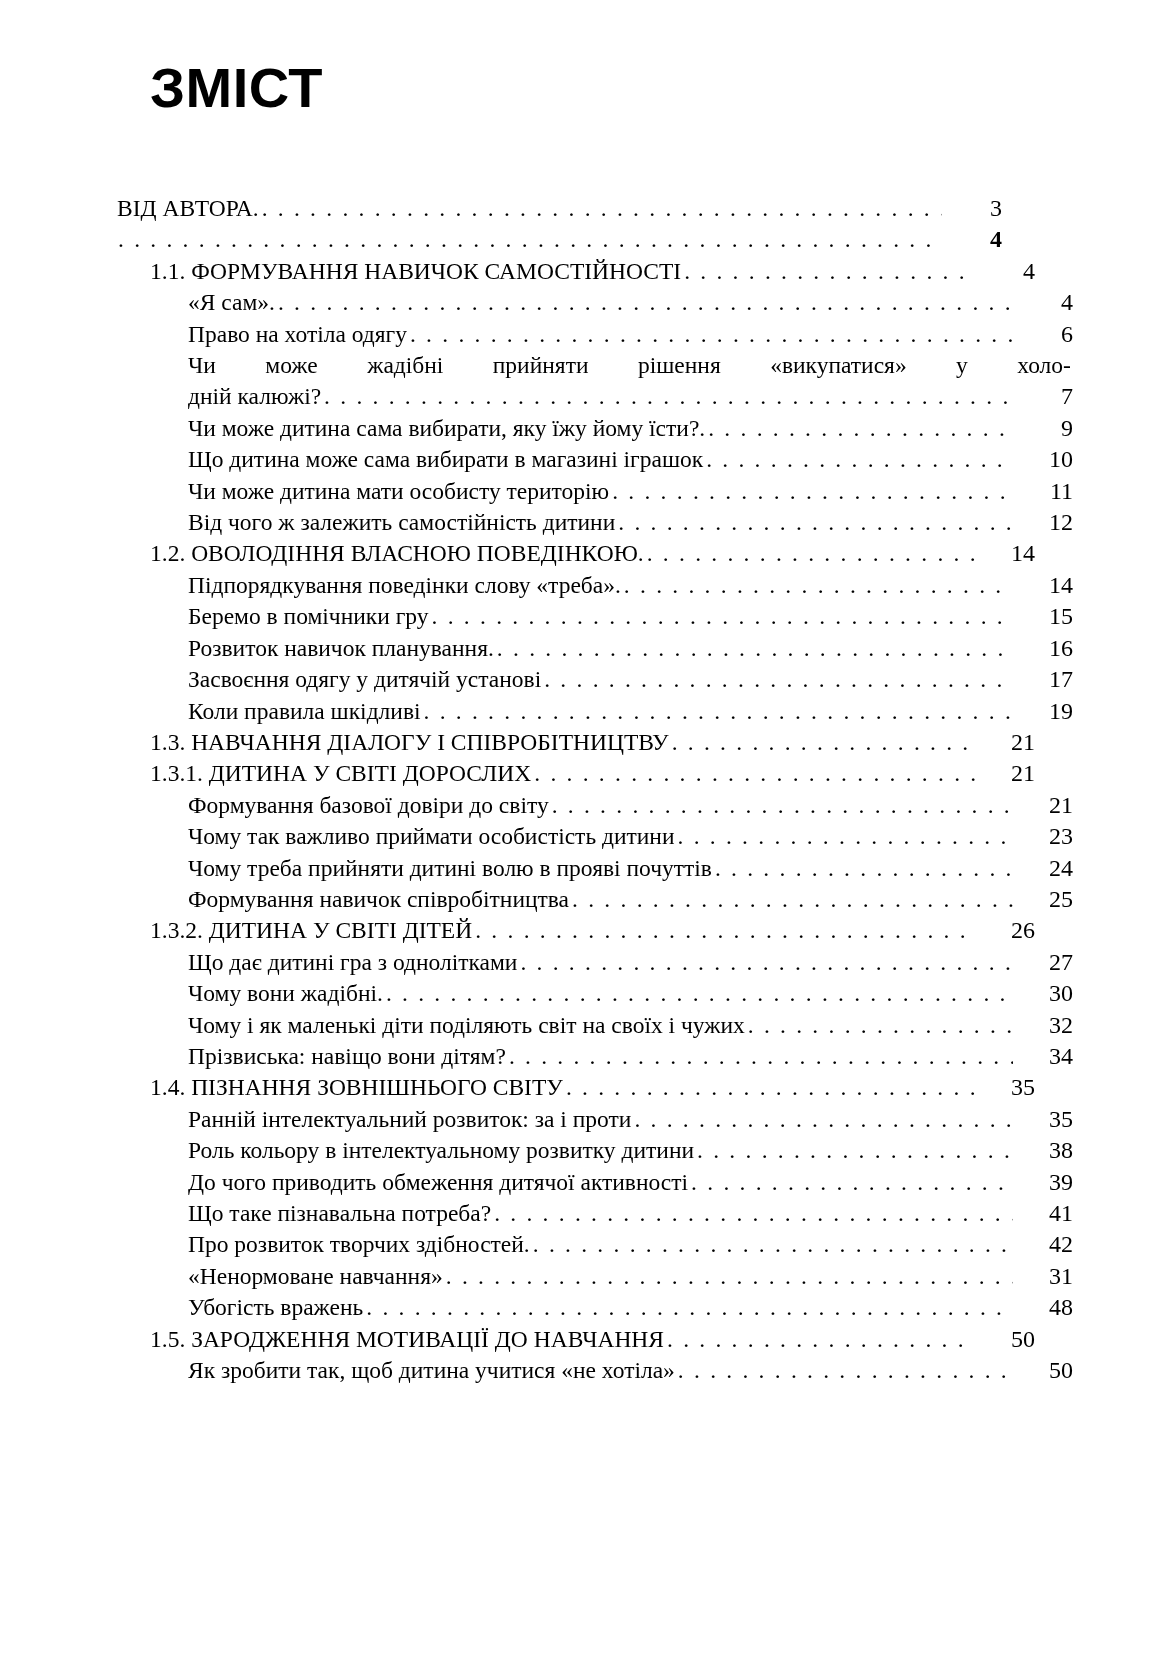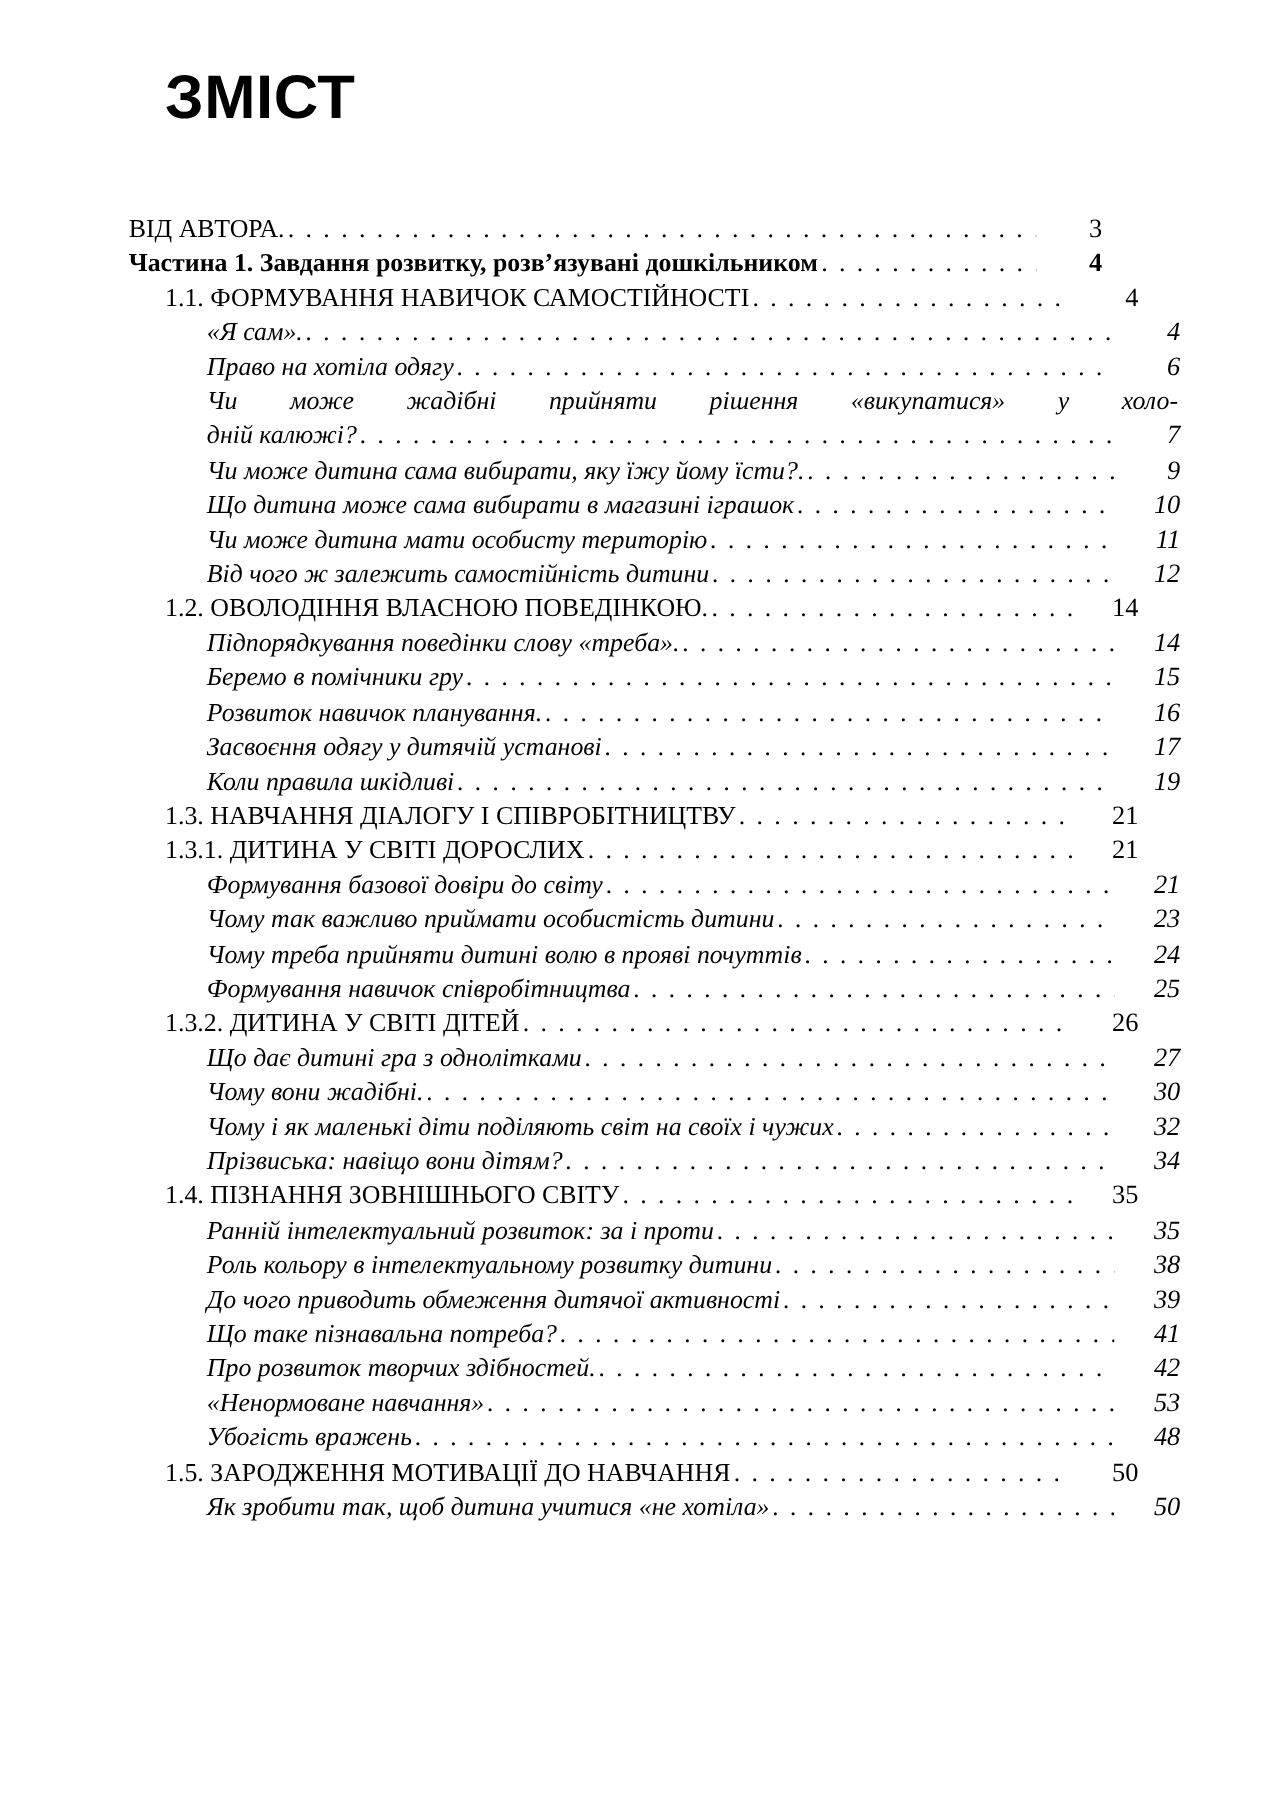--- a/index.html
+++ b/index.html
@@ -43,21 +43,21 @@
     display: flex;
     align-items: flex-end;
     width: 100%;
     font-size: 23.5px;
     line-height: 31.4px;
     white-space: nowrap;
   }
   
   .lvl-0 { padding-left: 0px; }
   .lvl-1 { padding-left: 33px; }
-  .lvl-2 { padding-left: 71px; font-style: italic; }
+  .lvl-2 { padding-left: 71px; }
 
   .row-bold .toc-label,
   .row-bold .toc-page { font-weight: bold; }
 
   .toc-label {
     flex: 0 0 auto;
     padding-right: 2px;
   }
   .leader {
     flex: 1 1 auto;
@@ -103,21 +103,20 @@
 
 <div class="page">
   <div class="toc-title">ЗМІСТ</div>
   <div class="toc-list">
       <div class="toc-row lvl-0">
         <span class="toc-label">ВІД АВТОРА.</span>
         <span class="leader"></span>
         <span class="toc-page">3</span>
       </div>
       <div class="toc-row lvl-0 row-bold">
-        <span class="toc-label">Частина 1. Завдання розвитку,  розв’язувані дошкільником</span>
         <span class="leader"></span>
         <span class="toc-page">4</span>
       </div>
       <div class="toc-row lvl-1">
         <span class="toc-label">1.1. ФОРМУВАННЯ НАВИЧОК САМОСТІЙНОСТІ</span>
         <span class="leader"></span>
         <span class="toc-page">4</span>
       </div>
       <div class="toc-row lvl-2">
         <span class="toc-label">«Я сам».</span>
@@ -279,21 +278,21 @@
         <span class="toc-page">41</span>
       </div>
       <div class="toc-row lvl-2">
         <span class="toc-label">Про розвиток творчих здібностей.</span>
         <span class="leader"></span>
         <span class="toc-page">42</span>
       </div>
       <div class="toc-row lvl-2">
         <span class="toc-label">«Ненормоване навчання»</span>
         <span class="leader"></span>
-        <span class="toc-page">53</span>
+        <span class="toc-page">31</span>
       </div>
       <div class="toc-row lvl-2">
         <span class="toc-label">Убогість вражень</span>
         <span class="leader"></span>
         <span class="toc-page">48</span>
       </div>
       <div class="toc-row lvl-1">
         <span class="toc-label">1.5. ЗАРОДЖЕННЯ МОТИВАЦІЇ ДО НАВЧАННЯ</span>
         <span class="leader"></span>
         <span class="toc-page">50</span>

